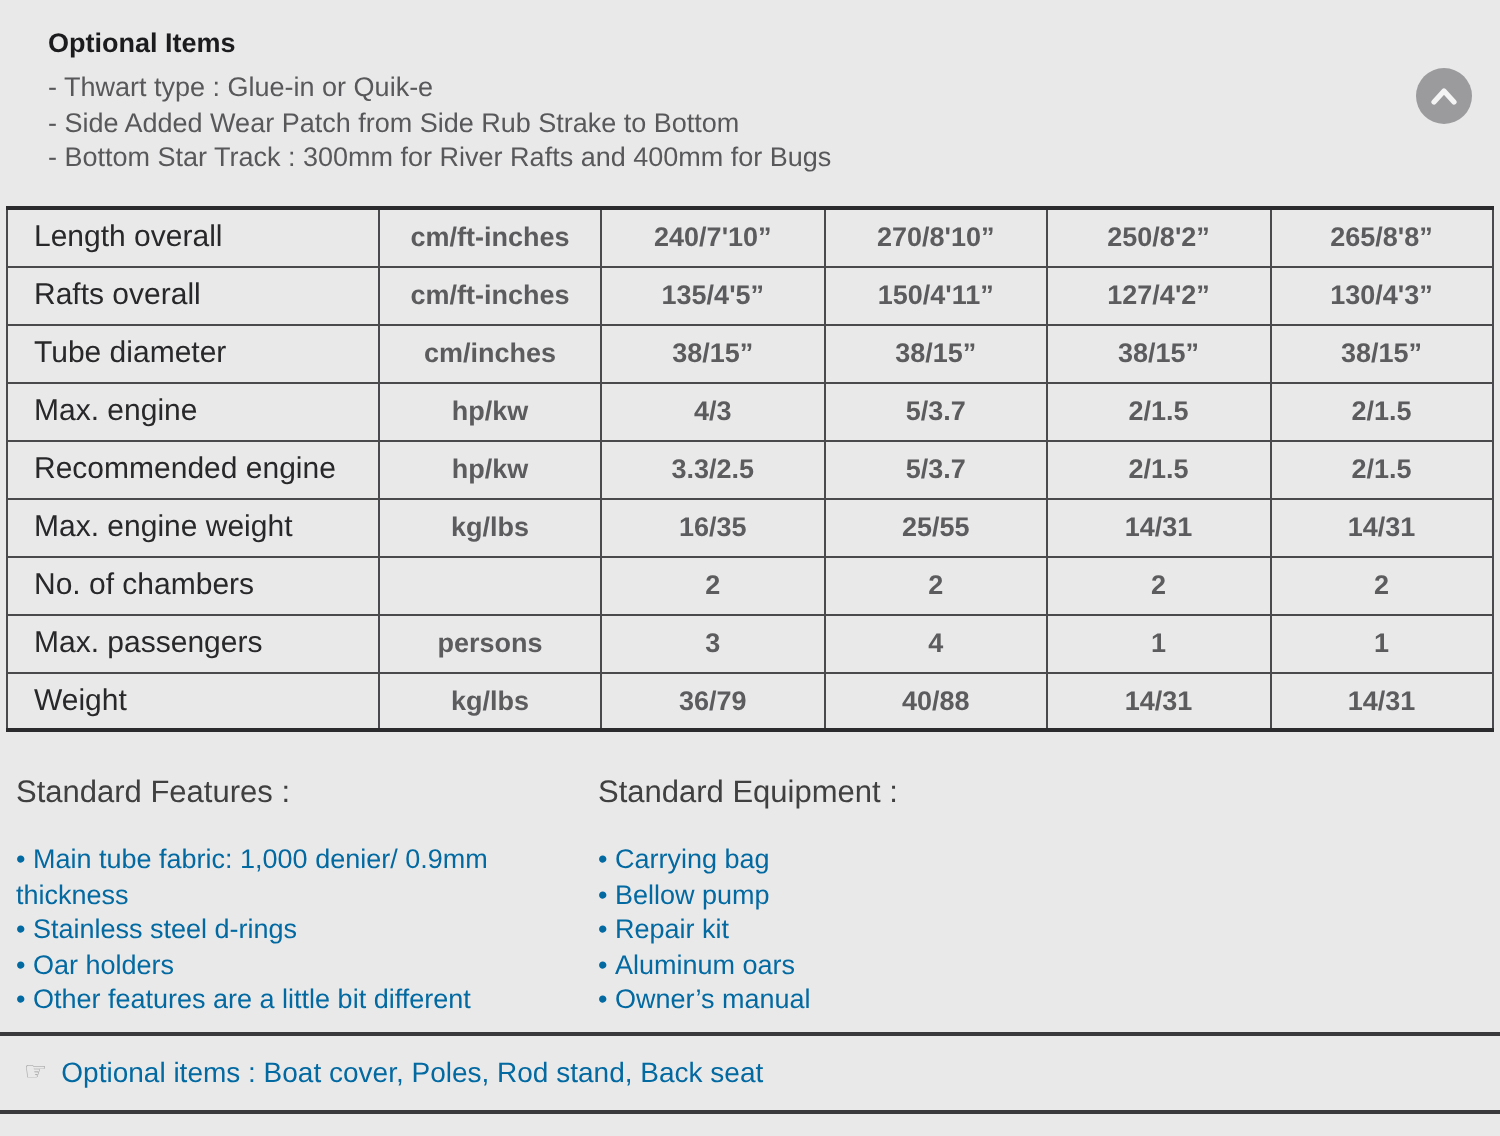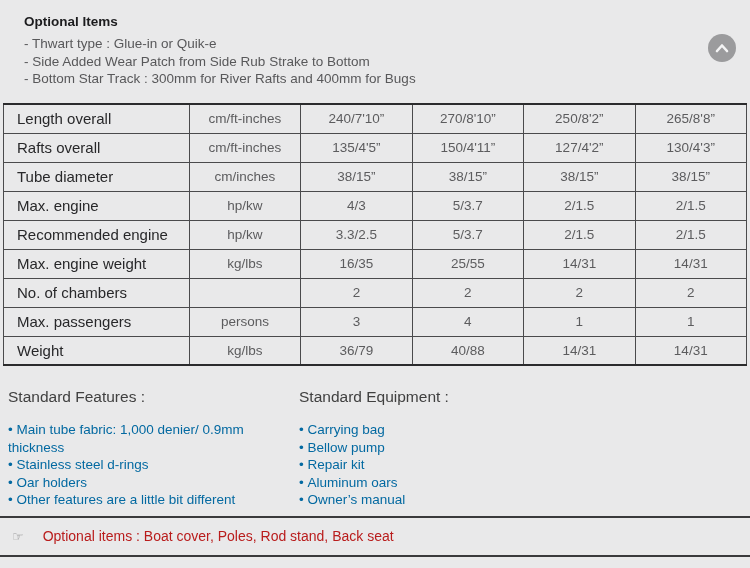--- a/index.html
+++ b/index.html
@@ -40,21 +40,21 @@
     border-bottom: 2.5px solid #2b2b2d;
   }
   table.spec td {
     border: 1px solid #4a4a4c;
     height: 29px;
     vertical-align: middle;
     white-space: nowrap;
     overflow: hidden;
   }
   td.lbl { font-size: 15px; color: #28282a; text-align: left; padding-left: 13px; }
-  td.unit, td.val { font-size: 13.5px; color: #5c5c5e; text-align: center; }
+  td.unit, td.val { font-size: 13.5px; color: #5c5c5e; text-align: center; font-weight: bold; }
 
   
   .features-section { position: absolute; left: 8px; top: 388px; width: 730px; }
   .col-left  { position: absolute; left: 0; top: 0; width: 272px; }
   .col-right { position: absolute; left: 291px; top: 0; width: 330px; }
   .sec-title { font-size: 15.5px; color: #404040; margin-bottom: 15px; }
   .bi { font-size: 13.5px; color: #0369a1; line-height: 17.5px; }
   .bi::before { content: "\2022\00a0"; }
 
   
@@ -62,21 +62,21 @@
   .rule-top { top: 516px; }
   .rule-bottom { top: 555px; }
   .footer-line {
     position: absolute; left: 12px; top: 528px; width: 720px;
     display: flex; align-items: center;
   }
   .hand-icon {
     font-family: "DejaVu Sans", sans-serif;
     font-size: 13px; color: #9a9a9c; margin-right: 7px;
   }
-  .footer-text { font-size: 14px; color: #b91c1c; margin-left: 12px; }
+  .footer-text { font-size: 14px; color: #0369a1; }
 </style>
 </head>
 <body>
 
 <div id="page">
 
   <div class="top-section">
     <div class="top-title">Optional Items</div>
     <div class="top-line">- Thwart type : Glue-in or Quik-e</div>
     <div class="top-line">- Side Added Wear Patch from Side Rub Strake to Bottom</div>

